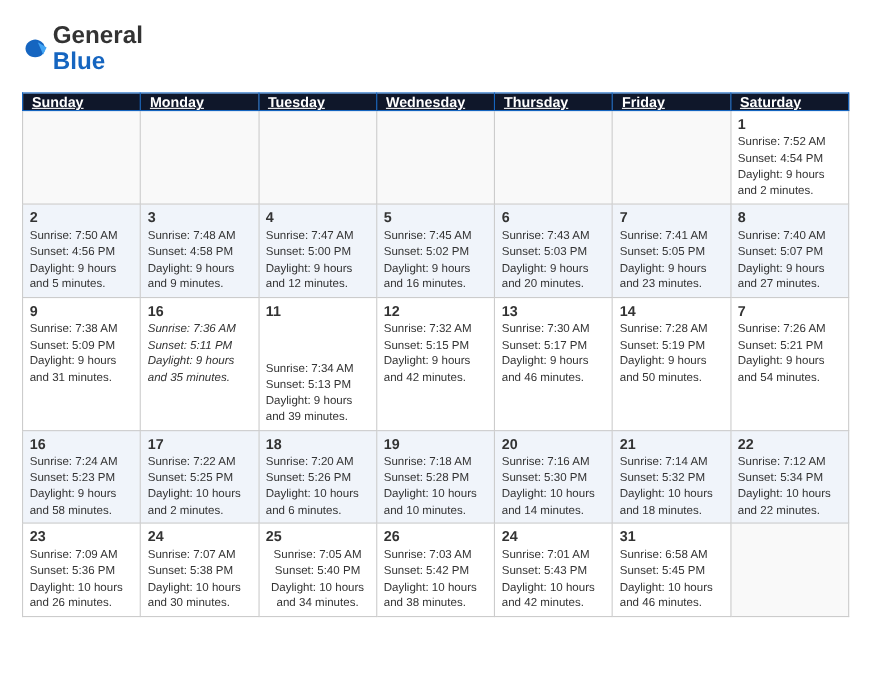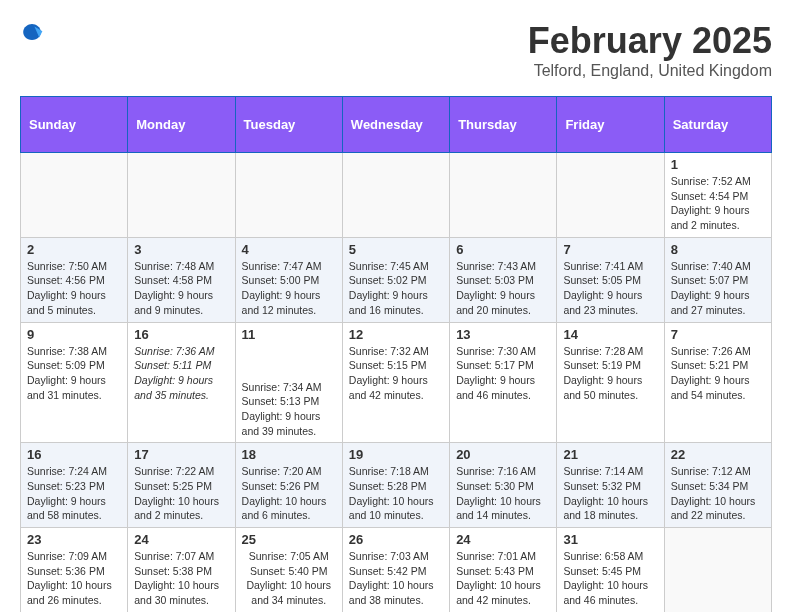--- a/index.html
+++ b/index.html
@@ -43,27 +43,28 @@
     .calendar-subtitle {
       font-size: 16px;
       color: #555;
     }
     .calendar {
       width: 100%;
       border-collapse: collapse;
       border: 1px solid #ccc;
     }
     .calendar th {
-      background: #8b5cf6;
+      background: #0f172a;
       color: #fff;
       text-align: left;
-      padding: 20px 8px;
+      padding: 0 8px;
       font-size: 13px;
       font-weight: bold;
       border: 1px solid #1565c0;
+      text-decoration: underline;
     }
     .calendar td {
       vertical-align: top;
       border: 1px solid #ccc;
       padding: 4px 6px;
       width: calc(100% / 7);
       min-height: 80px;
       height: 80px;
       background: #fff;
       font-size: 11px;
@@ -90,25 +91,23 @@
 </head>
 <body>
 
 <div class="header-section">
   <div class="logo">
     <svg class="logo-icon" viewBox="0 0 30 30" xmlns="http://www.w3.org/2000/svg">
       <path d="M15 5 C20 5, 26 9, 26 15 C26 20, 22 25, 15 25 C8 25, 4 20, 4 15 C4 9, 10 5, 15 5 Z" fill="#1565c0"></path>
       <path d="M18 8 L28 14 L24 22 Z" fill="#42a5f5"></path>
     </svg>
     <div class="logo-text">
+      <div><span class="logo-general">General</span></div>
+      <div><span class="logo-blue">Blue</span></div>
     </div>
-  </div>
-  <div class="title-section">
-    <div class="calendar-title">February 2025</div>
-    <div class="calendar-subtitle">Telford, England, United Kingdom</div>
   </div>
 </div>
 
 <table class="calendar">
   <thead>
     <tr>
     <th>Sunday</th>
         <th>Monday</th>
         <th>Tuesday</th>
         <th>Wednesday</th>

